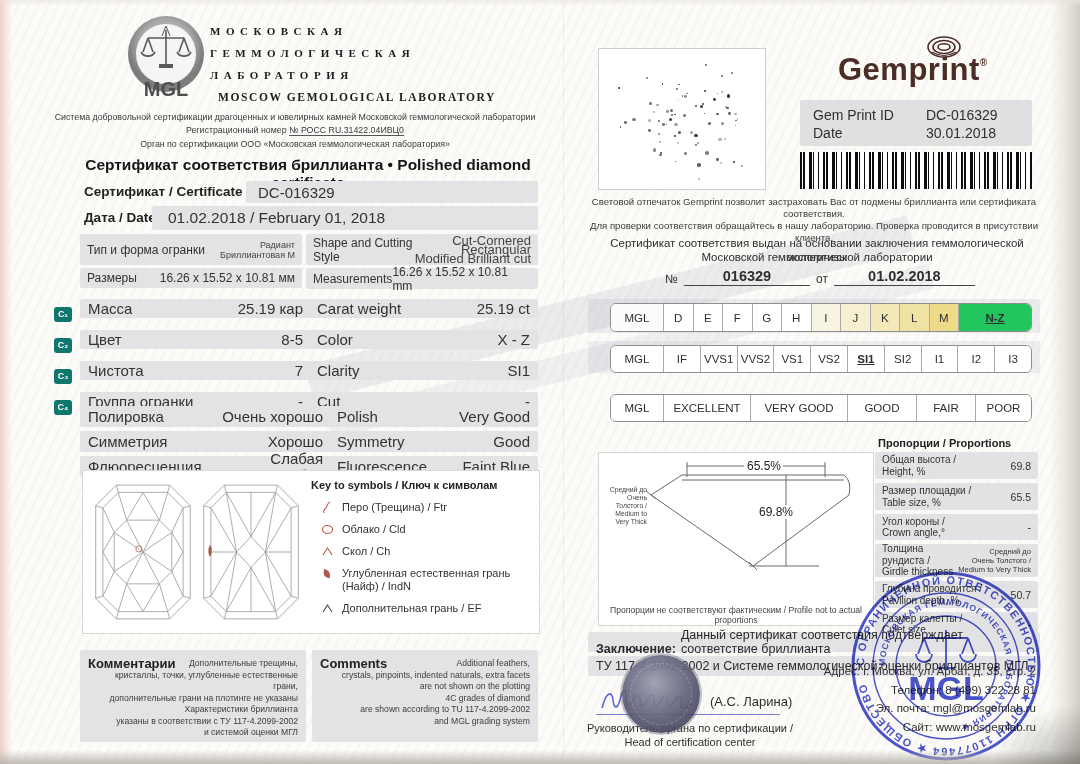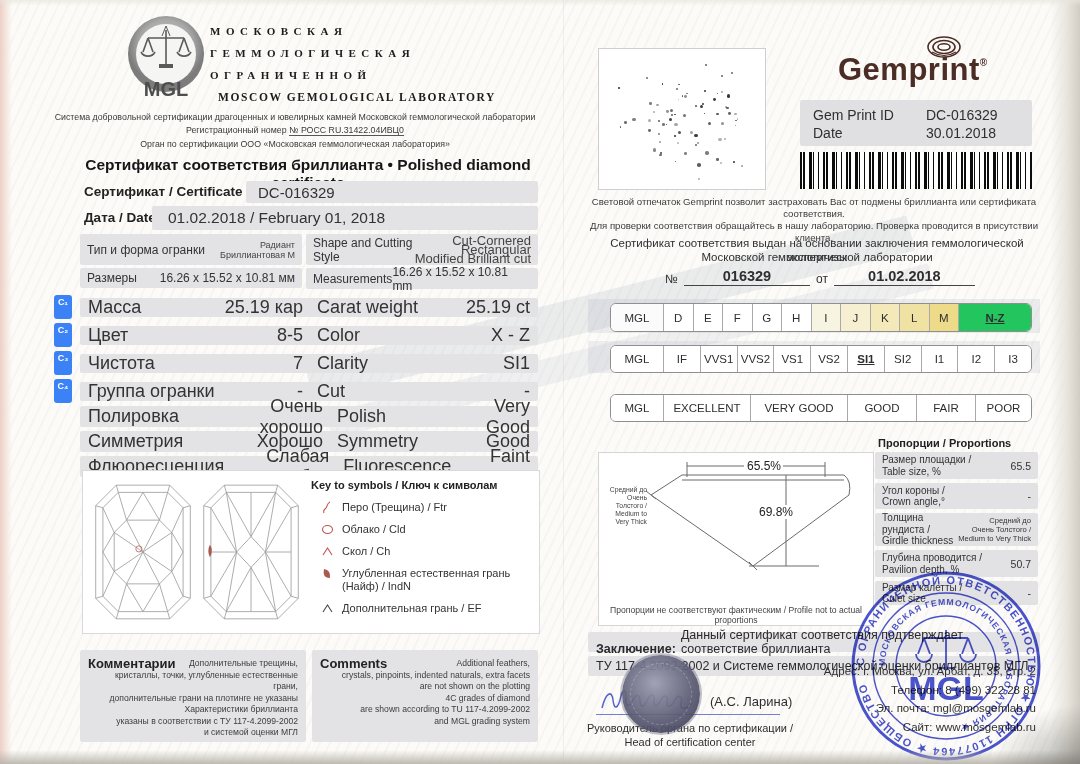--- a/index.html
+++ b/index.html
@@ -22,23 +22,23 @@
   .gbox{background:#e3e3e6;border-radius:2px;}
   
   .lab-title{font-family:"Liberation Serif",serif;font-weight:bold;font-size:11px;letter-spacing:5.5px;line-height:22px;color:#1c1c1e;}
   .lab-sub{font-family:"Liberation Serif",serif;font-weight:bold;font-size:11.5px;letter-spacing:1.6px;color:#1c1c1e;}
   .small-center{font-size:8.8px;color:#3a3a3c;text-align:center;width:530px;left:30px;}
   .uline{border-bottom:1px solid #555;padding-bottom:0px;}
   .doc-title{font-weight:bold;font-size:15.5px;color:#161618;text-align:center;width:500px;left:58px;}
   
   .rowlabel{font-weight:bold;font-size:13.5px;color:#222;}
   .bigval{font-size:14.5px;color:#333;}
-  .cbadge{width:18px;height:24px;background:#3b82f6;border-radius:3px;color:#fff;font-size:9px;font-weight:bold;text-align:center;line-height:15px;}
+  .cbadge{width:18px;height:15px;background:#0f766e;border-radius:3px;color:#fff;font-size:9px;font-weight:bold;text-align:center;line-height:15px;margin-top:12px;}
   .r12{font-size:12px;color:#333;}
-  .r125{font-size:18px;color:#333;}
+  .r125{font-size:15px;color:#333;}
   .tiny-val{font-size:9px;line-height:10px;color:#444;text-align:right;}
   .tiny-val2{font-size:13px;line-height:9px;color:#444;text-align:right;}
   .plot-panel{background:#fff;border:1px solid #d9d9d9;}
   .key-title{font-weight:bold;font-size:11px;color:#222;}
   .key-item{display:flex;align-items:flex-start;gap:8px;font-size:11px;color:#333;line-height:13px;}
   .comment-box{background:#e3e3e6;border-radius:2px;}
   .c-title{font-weight:bold;font-size:13px;color:#222;}
   .c-text{font-size:8.6px;line-height:11.5px;color:#3c3c3e;text-align:right;}
   
   .dots-box{background:#fff;border:1px solid #cfcfcf;}
@@ -110,21 +110,21 @@
       <path d="M15,40 a8,8 0 0 0 14,0"></path>
       <path d="M51,40 a8,8 0 0 0 14,0"></path>
       <rect x="33" y="52" width="14" height="4" fill="#5a5a5a" stroke="none"></rect>
       <path d="M36,24 l4,-10 4,10" stroke-width="1"></path>
     </g>
     <text x="40" y="84" text-anchor="middle" font-family="Liberation Serif,serif" font-weight="bold" font-size="20" fill="#4e4e4e">MGL</text>
   </svg>
 
   <div class="abs lab-title" style="left:210px;top:20px;">МОСКОВСКАЯ</div>
   <div class="abs lab-title" style="left:210px;top:42px;">ГЕММОЛОГИЧЕСКАЯ</div>
-  <div class="abs lab-title" style="left:210px;top:64px;">ОГРАНИЧЕННОЙ</div>
+  <div class="abs lab-title" style="left:210px;top:64px;">ЛАБОРАТОРИЯ</div>
   <div class="abs lab-sub" style="left:218px;top:91px;">MOSCOW GEMOLOGICAL LABORATORY</div>
 
   <div class="abs small-center" style="top:112px;">Система добровольной сертификации драгоценных и ювелирных камней Московской геммологической лаборатории</div>
   <div class="abs small-center" style="top:125px;">
     <span>Регистрационный номер</span>
     <span class="uline">№ РОСС RU.31422.04ИВЦ0</span>
   </div>
   <div class="abs small-center" style="top:139px;">Орган по сертификации ООО «Московская геммологическая лаборатория»</div>
   <div class="abs doc-title" style="top:156px;">Сертификат соответствия бриллианта • Polished diamond certificate</div>
 
@@ -521,20 +521,25 @@
     <div class="abs diag-note" style="left:2px;top:33px;width:46px;">Средний до
 Очень Толстого /
 Medium to
 Very Thick</div>
     <div class="abs diag-caption" style="left:0;top:152px;width:274px;">Пропорции не соответствуют фактическим / Profile not to actual proportions</div>
   </div>
 
   <div class="abs prop-title" style="left:878px;top:437px;">Пропорции / Proportions</div>
   <div class="abs" style="left:875px;top:452px;width:163px;display:flex;flex-direction:column;gap:4px;">
     <div class="prop-row" style="height:27px;">
+      <div class="prop-label">Общая высота /
+Height, %</div>
+      <div class="prop-val">69.8</div>
+    </div>
+    <div class="prop-row" style="height:27px;">
       <div class="prop-label">Размер площадки /
 Table size, %</div>
       <div class="prop-val">65.5</div>
     </div>
     <div class="prop-row" style="height:26px;">
       <div class="prop-label">Угол короны /
 Crown angle,°</div>
       <div class="prop-val">-</div>
     </div>
     <div class="prop-row" style="height:33px;">

